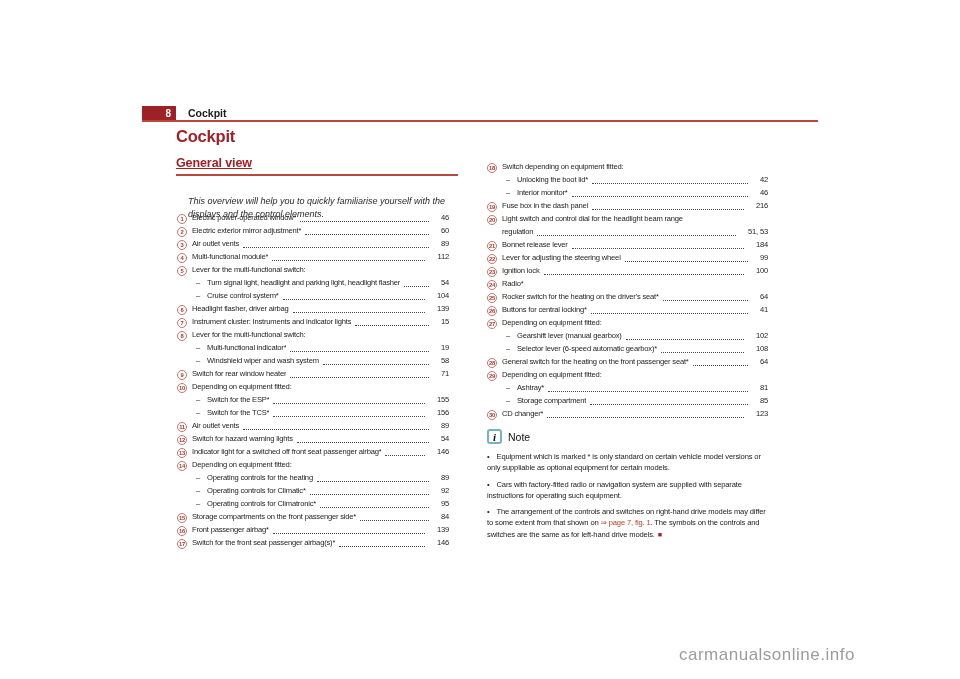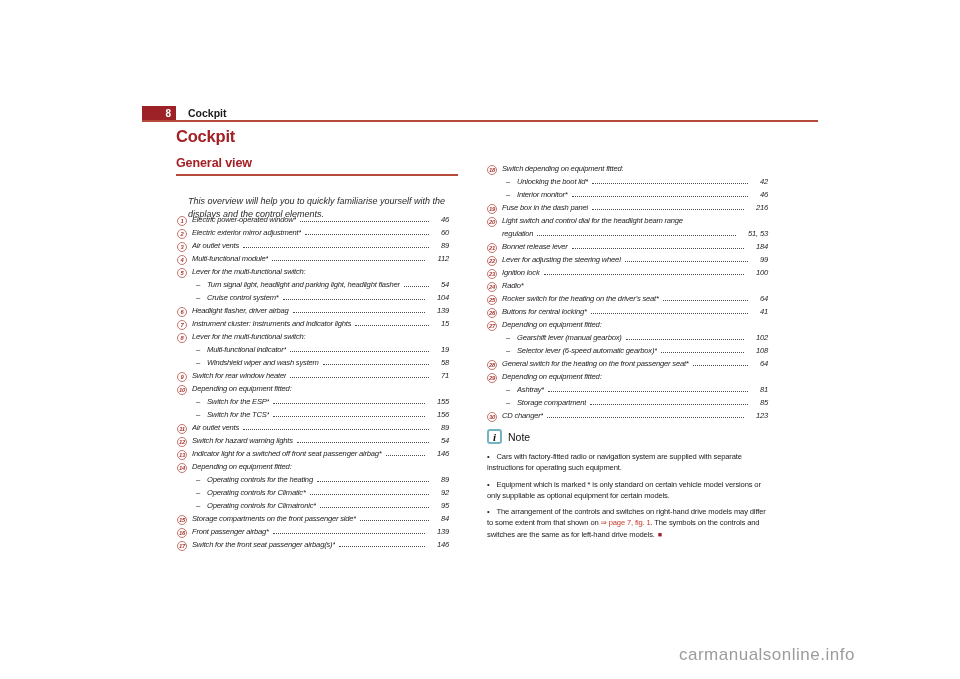--- a/index.html
+++ b/index.html
@@ -22,30 +22,30 @@
     background:#b84a3c;
   }
   
   .page-title{
     position:absolute;left:176px;top:127px;margin:0;
     font-size:16.5px;font-weight:bold;color:#a32025;letter-spacing:-0.2px;
   }
   .section-heading{
     position:absolute;left:176px;top:156px;width:282px;margin:0;
     font-size:12.5px;font-weight:bold;color:#a32025;
-    padding-bottom:4px;border-bottom:2px solid #b84a3c;letter-spacing:-0.1px;
+    padding-bottom:4px;border-bottom:2px solid #b84a3c;letter-spacing:-0.1px;text-decoration:underline;
   }
   .intro{
     position:absolute;left:176px;top:183px;width:292px;margin:12px;
     font-style:italic;font-size:9px;line-height:13px;color:#2a2a2a;
   }
   
   .toc-left{position:absolute;left:177px;top:211px;width:272px;}
   .right-col{position:absolute;left:487px;top:160px;width:281px;}
-  .row{display:flex;align-items:flex-end;height:13px;font-size:7.6px;letter-spacing:-0.2px;color:#1e1e1e;font-style:italic;}
+  .row{display:flex;align-items:center;height:13px;font-size:7.6px;letter-spacing:-0.2px;color:#1e1e1e;}
   .row .badge{flex:none;width:15px;}
   .row.sub{padding-left:19px;}
   .row.sub .badge{width:11px;}
   .row.cont{padding-left:15px;}
   .circle{
     display:inline-block;width:10px;height:10px;box-sizing:border-box;
     border:1px solid #c4756b;border-radius:50%;color:#a8342c;
     font-size:5.8px;font-weight:bold;line-height:8px;text-align:center;
     letter-spacing:-0.3px;position:relative;top:1.5px;
   }
@@ -347,20 +347,20 @@
         <span class="entry-page">123</span>
       </div>
     </div>
 
   <div class="note">
     <div class="note-head">
       <span class="note-icon">i</span>
       <span class="note-title">Note</span>
     </div>
     <div id="note-bullets">
+        <p class="note-bullet"><span class="bullet-dot">•</span>Equipment which is marked * is only standard on certain vehicle model versions or only suppliable as optional equipment for certain models.</p>
         <p class="note-bullet"><span class="bullet-dot">•</span>Cars with factory-fitted radio or navigation system are supplied with separate instructions for operating such equipment.</p>
-        <p class="note-bullet"><span class="bullet-dot">•</span>Equipment which is marked * is only standard on certain vehicle model versions or only suppliable as optional equipment for certain models.</p>
         <p class="note-bullet"><span class="bullet-dot">•</span>The arrangement of the controls and switches on right-hand drive models may differ to some extent from that shown on <span class="page-ref">⇒ page 7, fig. 1</span>. The symbols on the controls and switches are the same as for left-hand drive models.<span class="end-marker">■</span></p>
       </div>
   </div>
 </div>
 
 <div class="watermark">carmanualsonline.info</div>
 
 </body></html>

